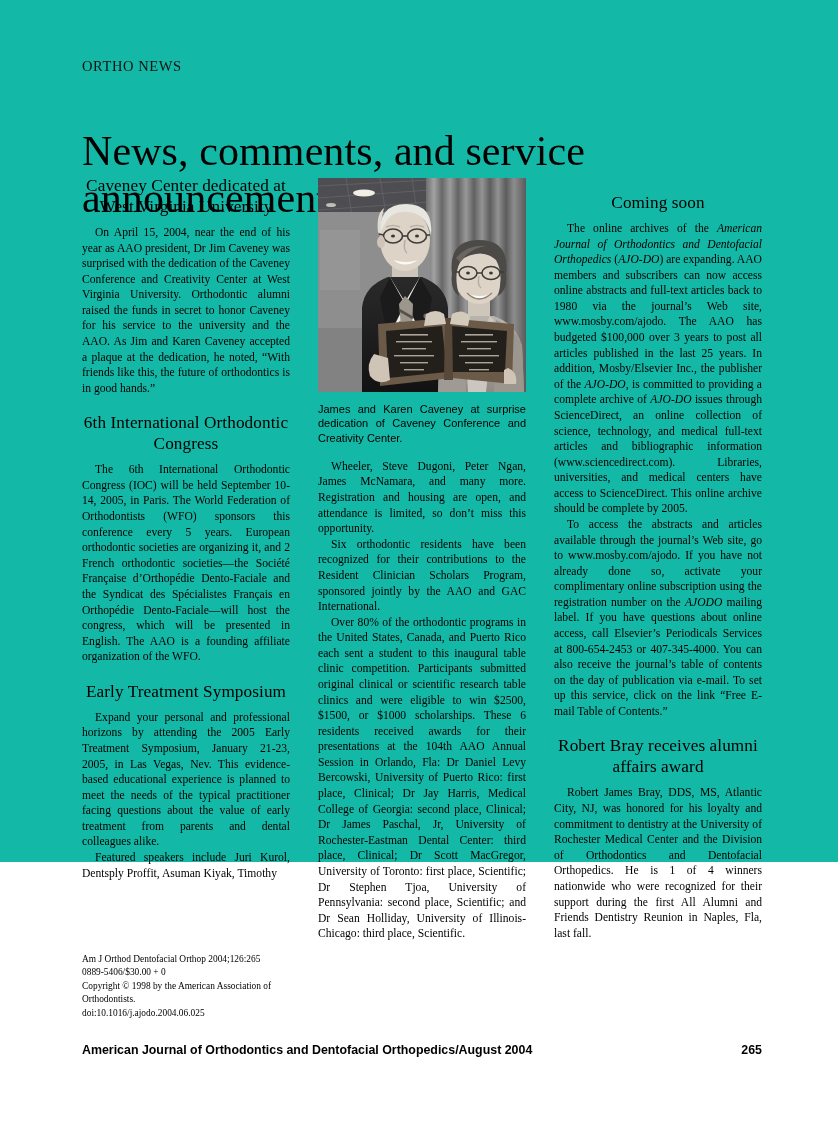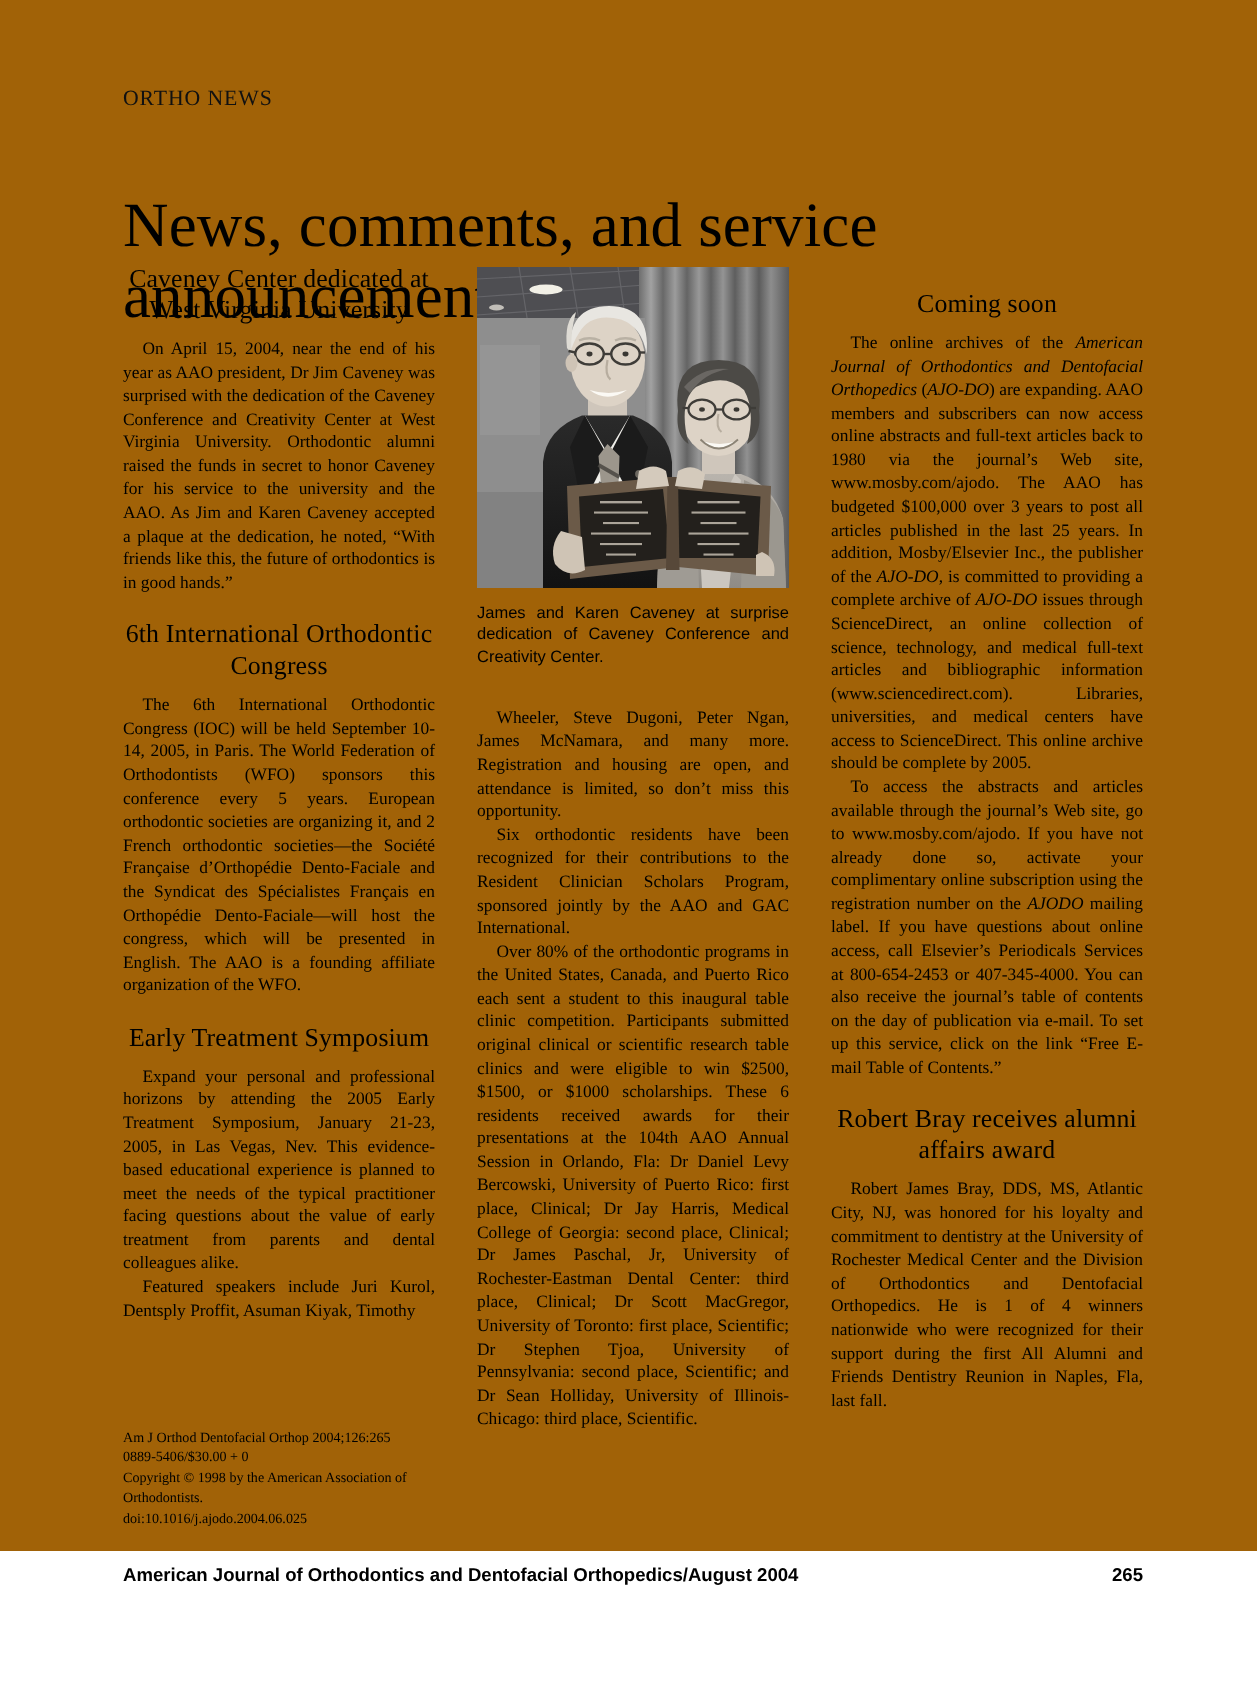--- a/index.html
+++ b/index.html
@@ -13,22 +13,22 @@
     position: relative;
     font-family: "Liberation Serif", "DejaVu Serif", serif;
     color: #000000;
     overflow: hidden;
   }
 
   .page {
     position: absolute;
     left: 0; top: 0;
     width: 838px;
-    height: 1034px;
-    background: #a16207;
+    height: 862px;
+    background: #14b8a6;
   }
 
   
   .running-head {
     position: absolute;
     left: 82px;
     top: 58px;
     font-family: "Liberation Serif", "DejaVu Serif", serif;
     font-size: 14.5px;
     letter-spacing: 0.6px;
@@ -344,21 +344,21 @@
           <path d="M108 136 Q118 130 126 136 L128 146 L106 148 Z" fill="#d4cabc"></path>
           <path d="M134 136 Q144 130 152 138 L150 148 L132 146 Z" fill="#d4cabc"></path>
           <path d="M190 190 Q200 194 198 206 L186 206 L186 192 Z" fill="#cfc4b5"></path>
 
           <rect x="0" y="0" width="208" height="214" fill="none"></rect>
         </svg>
       </div>
 
       <p class="caption">James and Karen Caveney at surprise dedication of Caveney Conference and Creativity Center.</p>
 
-      <p class="body" style="margin-top:26px;">Wheeler, Steve Dugoni, Peter Ngan, James McNamara, and many more. Registration and housing are open, and attendance is limited, so don’t miss this opportunity.</p>
+      <p class="body" style="margin-top:14px;">Wheeler, Steve Dugoni, Peter Ngan, James McNamara, and many more. Registration and housing are open, and attendance is limited, so don’t miss this opportunity.</p>
 
 
       <p class="body">Six orthodontic residents have been recognized for their contributions to the Resident Clinician Scholars Program, sponsored jointly by the AAO and GAC International.</p>
 
       <p class="body">Over 80% of the orthodontic programs in the United States, Canada, and Puerto Rico each sent a student to this inaugural table clinic competition. Participants submitted original clinical or scientific research table clinics and were eligible to win $2500, $1500, or $1000 scholarships. These 6 residents received awards for their presentations at the 104th AAO Annual Session in Orlando, Fla: Dr Daniel Levy Bercowski, University of Puerto Rico: first place, Clinical; Dr Jay Harris, Medical College of Georgia: second place, Clinical; Dr James Paschal, Jr, University of Rochester-Eastman Dental Center: third place, Clinical; Dr Scott MacGregor, University of Toronto: first place, Scientific; Dr Stephen Tjoa, University of Pennsylvania: second place, Scientific; and Dr Sean Holliday, University of Illinois-Chicago: third place, Scientific.</p>
 
     </div>
 
     <div class="col col-3">
 

